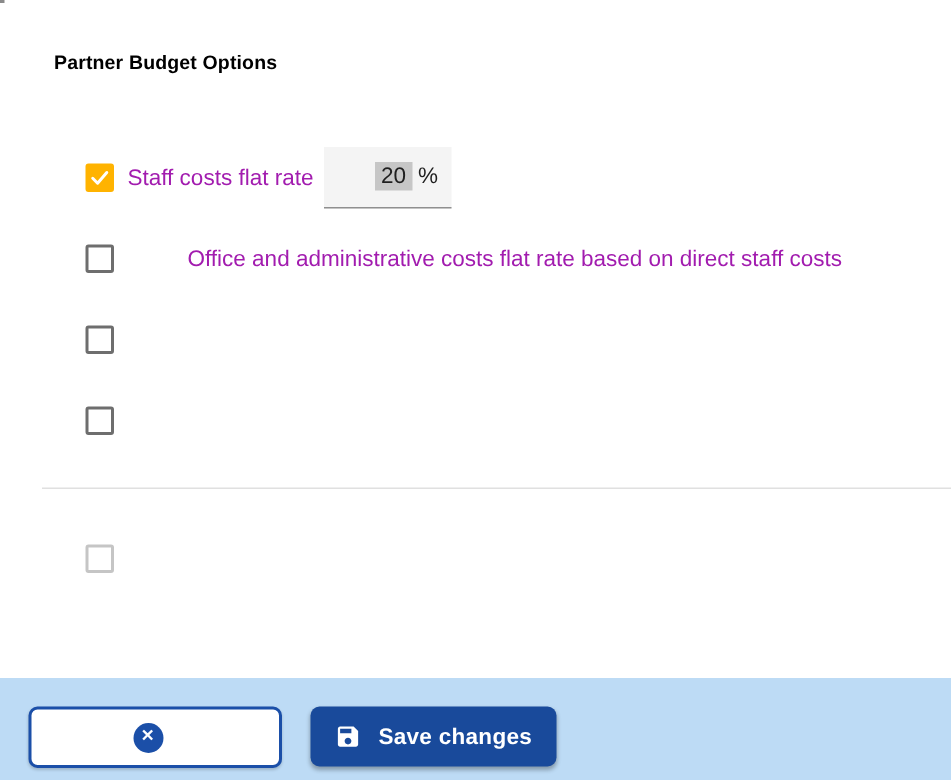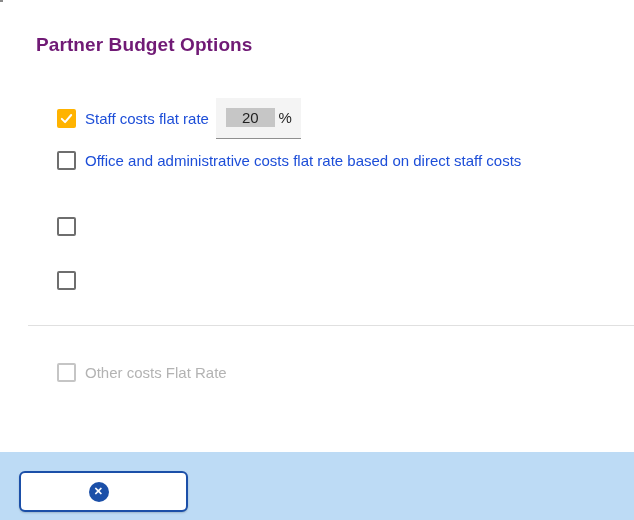--- a/index.html
+++ b/index.html
@@ -10,59 +10,59 @@
     position: relative;
     overflow: hidden;
     color: #3d3d3d;
   }
   .corner-artifact {
     position: absolute; left: 0; top: 0; width: 3px; height: 2px;
     background: #8a8a8a;
   }
   .page-title {
     position: absolute; left: 36px; top: 34px;
-    font-size: 19px; font-weight: 600; color: #701a75;
+    font-size: 13px; font-weight: 600; color: #000000;
     letter-spacing: 0.1px;
   }
   .opt-row {
     position: absolute; left: 57px;
     display: flex; align-items: center;
     white-space: nowrap;
   }
   .row-1 { top: 97px; height: 42px; }
-  .row-2 { top: 151px; height: 19px; }
+  .row-2 { top: 163px; height: 19px; gap: 40px; }
   .row-3 { top: 217px; height: 19px; }
   .row-4 { top: 271px; height: 19px; }
   .row-5 { top: 363px; height: 19px; }
   .cbx {
     width: 19px; height: 19px; flex: 0 0 19px;
     border: 2px solid #6e6e6e; border-radius: 2px;
     background: #ffffff; cursor: pointer;
     display: flex; align-items: center; justify-content: center;
   }
   .cbx.checked {
     border-color: #ffb300; background: #ffb300;
   }
   .cbx.disabled {
     border-color: #c5c5c5; cursor: default;
   }
   .cbx svg { width: 15px; height: 15px; display: block; }
   .opt-label {
-    margin-left: 9px; font-size: 15px; color: #1d4ed8;
+    margin-left: 9px; font-size: 15px; color: #a21caf;
   }
   .opt-label.disabled { color: #b3b3b3; }
   .rate-field {
     margin-left: 7px; width: 85px; height: 41px;
     background: #f4f4f4;
     border-bottom: 1px solid #8f8f8f;
     display: flex; align-items: center; justify-content: flex-end;
     padding-right: 9px; font-size: 15px; color: #1f1f1f;
     cursor: text;
   }
-  .rate-value { background: #c6c6c6; padding: 1px 16px; }
+  .rate-value { background: #c6c6c6; padding: 1px 4px; }
   .rate-unit { margin-left: 4px; }
   .divider {
     position: absolute; left: 28px; right: 0; top: 325px;
     height: 1px; background: #e0e0e0;
   }
   .footer-bar {
     position: absolute; left: 0; right: 0; top: 452px; height: 68px;
     background: #bddbf5;
   }
   .btn {
@@ -125,20 +125,27 @@
 </div>
 
 <div class="opt-row row-4">
   <span class="cbx"></span>
 </div>
 
 <div class="divider"></div>
 
 <div class="opt-row row-5">
   <span class="cbx disabled"></span>
-  <span class="opt-label disabled">Other costs Flat Rate</span>
 </div>
 
 <div class="footer-bar">
   <button class="btn btn-discard">
     <span class="cancel-icon">✕</span>
   </button>
+  <button class="btn btn-save">
+    <span class="save-icon">
+      <svg viewBox="0 0 24 24">
+          <path fill="#ffffff" d="M17 3H5c-1.11 0-2 .9-2 2v14c0 1.1.89 2 2 2h14c1.1 0 2-.9 2-2V7l-4-4zm-5 16c-1.66 0-3-1.34-3-3s1.34-3 3-3 3 1.34 3 3-1.34 3-3 3zm3-10H5V5h10v4z"></path>
+        </svg>
+    </span>
+    <span>Save changes</span>
+  </button>
 </div>
 
 </body></html>

